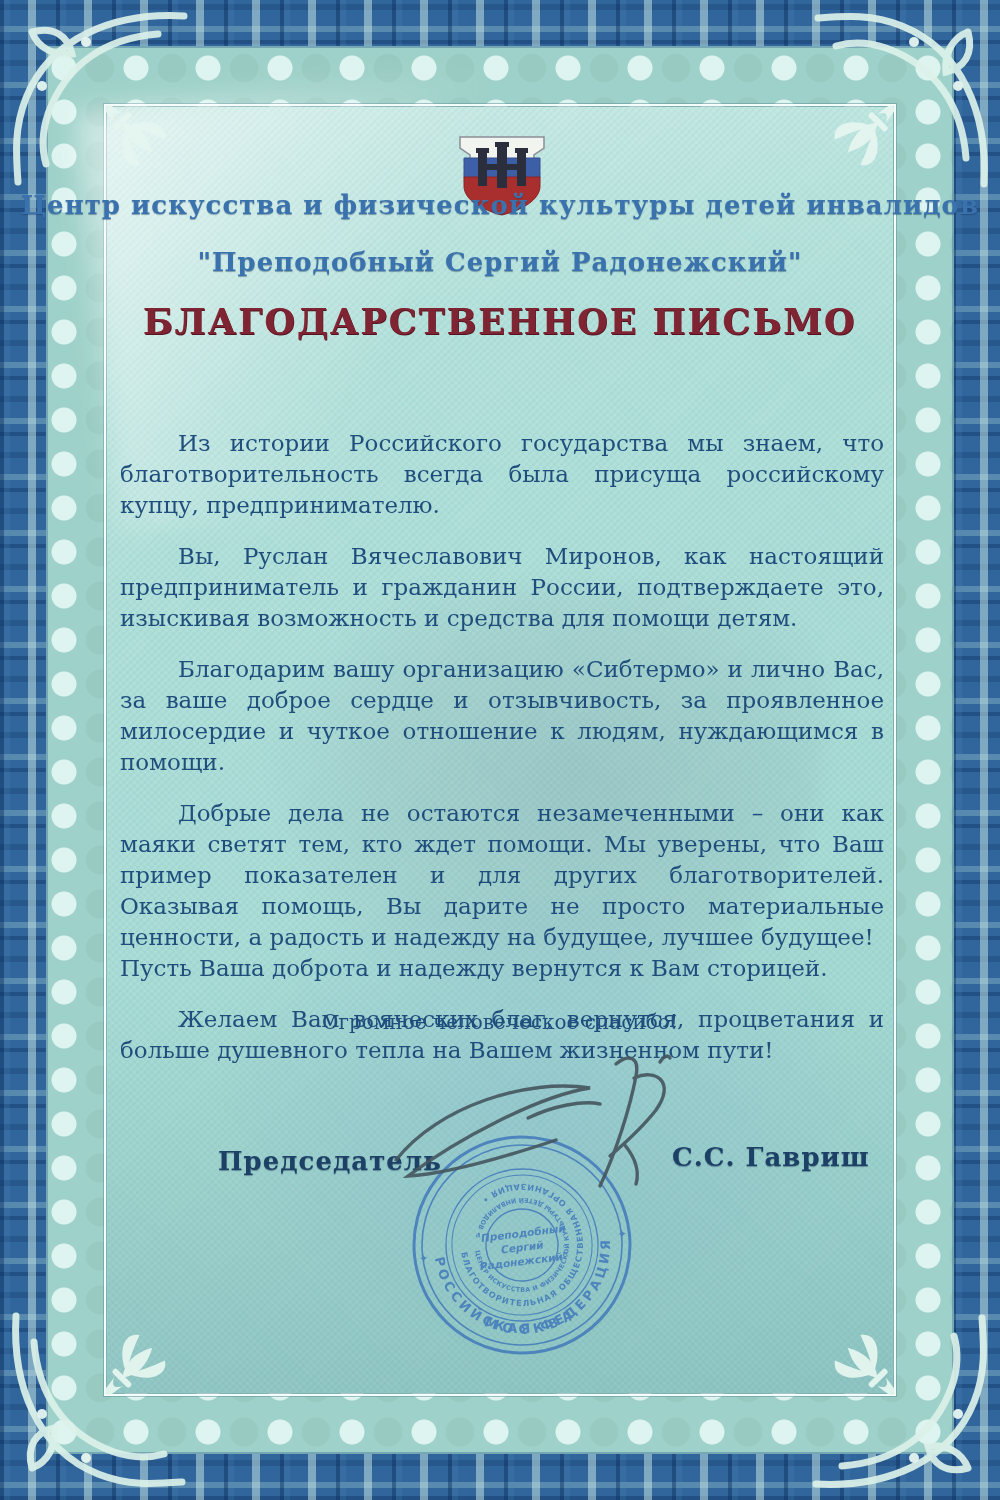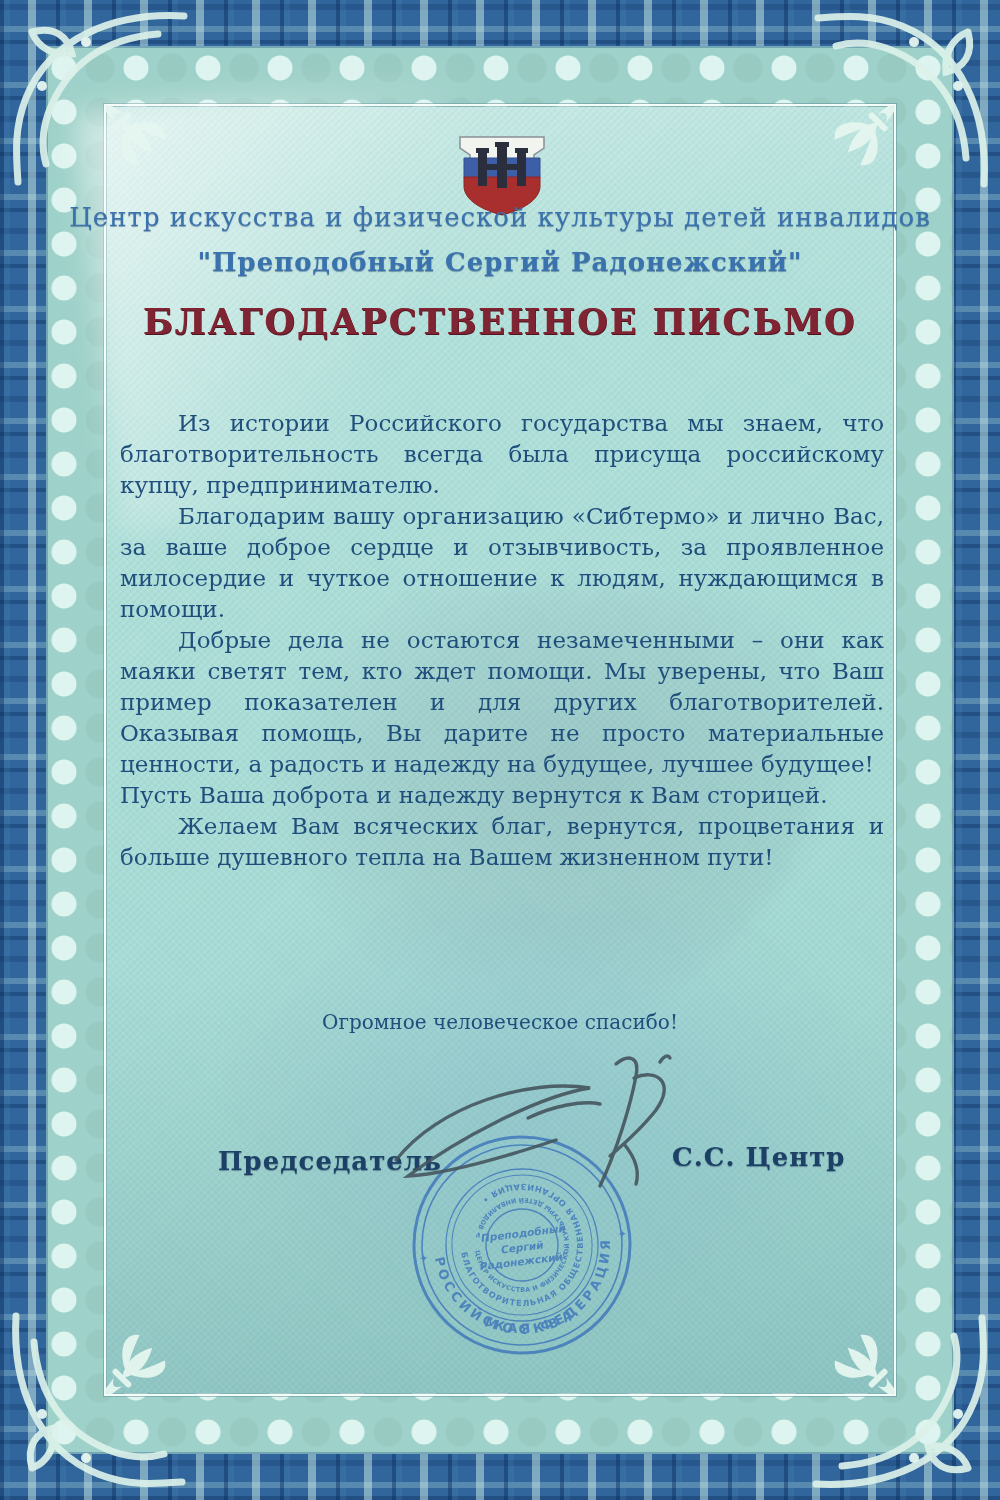--- a/index.html
+++ b/index.html
@@ -65,41 +65,41 @@
   .corner{position:absolute; width:190px; height:190px; z-index:5; pointer-events:none;}
   .corner.tl{left:2px; top:2px;}
   .corner.tr{right:2px; top:2px; transform:rotate(90deg);}
   .corner.br{right:2px; bottom:2px; transform:rotate(180deg);}
   .corner.bl{left:2px; bottom:2px; transform:rotate(270deg);}
 
   
   .emblem{position:absolute; left:450px; top:134px; width:104px; height:84px;}
 
   .org-line1{
-    position:absolute; left:0; right:0; top:202px; text-align:center;
-    font-size:26px; font-weight:normal; letter-spacing:1px;
+    position:absolute; left:0; right:0; top:190px; text-align:center;
+    font-size:26px; font-weight:bold; letter-spacing:1px;
     color:#3a72ae; text-shadow:0 1px 1px rgba(25,55,95,0.45);
   }
   .org-line2{
     position:absolute; left:0; right:0; top:247px; text-align:center;
     font-size:26px; font-weight:bold; letter-spacing:1px;
     color:#3a72ae; text-shadow:0 1px 1px rgba(25,55,95,0.45);
   }
   .doc-title{
     position:absolute; left:0; right:0; top:301px; text-align:center;
     font-size:35px; font-weight:bold; letter-spacing:2px;
     color:#7e2433; text-shadow:0.5px 0.5px 0 #531320, -0.5px -0.5px 0 #9a4a50;
   }
   .body-text{
     position:absolute; left:120px; width:764px; top:408px;
     font-size:23px; line-height:31px; color:#1f4e7d;
     text-align:justify;
   }
   .body-text p{margin:0; padding:0;}
-  .body-text p.ind{text-indent:58px;}
+  .body-text p.ind{text-indent:58px;margin-top:20px;}
   .thanks{
     position:absolute; left:0; right:0; top:1010px; text-align:center;
     font-size:20px; color:#1f4e7d;
   }
   .signer-role{
     position:absolute; left:218px; top:1146px;
     font-size:26px; font-weight:bold; letter-spacing:1px;
     color:#1d4066; text-shadow:0 1px 1px rgba(15,40,70,0.4);
   }
   .signer-name{
@@ -175,30 +175,31 @@
     </g>
   </svg>
 
   <div class="org-line1">Центр искусства и физической культуры детей инвалидов</div>
   <div class="org-line2">"Преподобный Сергий Радонежский"</div>
 
   <div class="doc-title">БЛАГОДАРСТВЕННОЕ ПИСЬМО</div>
 
   <div class="body-text">
     <p class="ind">Из истории Российского государства  мы знаем, что благотворительность всегда была присуща российскому купцу, предпринимателю.</p>
+    <p class="ind">Вы, Руслан Вячеславович Миронов, как настоящий предприниматель и гражданин России, подтверждаете это, изыскивая возможность и средства для помощи детям.</p>
     <p class="ind">Благодарим вашу организацию «Сибтермо» и лично Вас, за ваше доброе сердце и отзывчивость, за проявленное милосердие и чуткое отношение к людям, нуждающимся в помощи.</p>
     <p class="ind">Добрые дела не остаются незамеченными – они как маяки светят тем, кто ждет помощи. Мы уверены, что Ваш пример показателен и для других благотворителей. Оказывая помощь, Вы дарите не просто материальные ценности, а радость и надежду на будущее, лучшее будущее!</p>
     <p>Пусть Ваша доброта и надежду вернутся к Вам сторицей.</p>
     <p class="ind">Желаем Вам всяческих благ, вернутся, процветания и больше душевного тепла на Вашем жизненном пути!</p>
   </div>
 
   <div class="thanks">Огромное человеческое спасибо!</div>
 
   <div class="signer-role">Председатель</div>
-  <div class="signer-name">С.С. Центр</div>
+  <div class="signer-name">С.С. Гавриш</div>
 
   <svg class="signature-svg" viewBox="0 0 352 160">
     <g stroke="#45555e" stroke-width="3.4" fill="none" stroke-linecap="round" opacity="0.9">
       <path d="M18,112 C60,58 150,30 212,40 C160,48 78,92 30,128 C70,126 130,108 178,92"></path>
       <path d="M150,70 C175,58 205,52 222,56"></path>
       <path d="M238,16 C250,6 262,8 258,28 C252,60 238,104 222,138"></path>
       <path d="M256,30 C278,20 298,34 278,62 C264,80 246,96 232,108"></path>
       <path d="M282,14 C286,8 290,6 292,10"></path>
       <path d="M246,96 C256,108 262,122 258,136"></path>
     </g>

